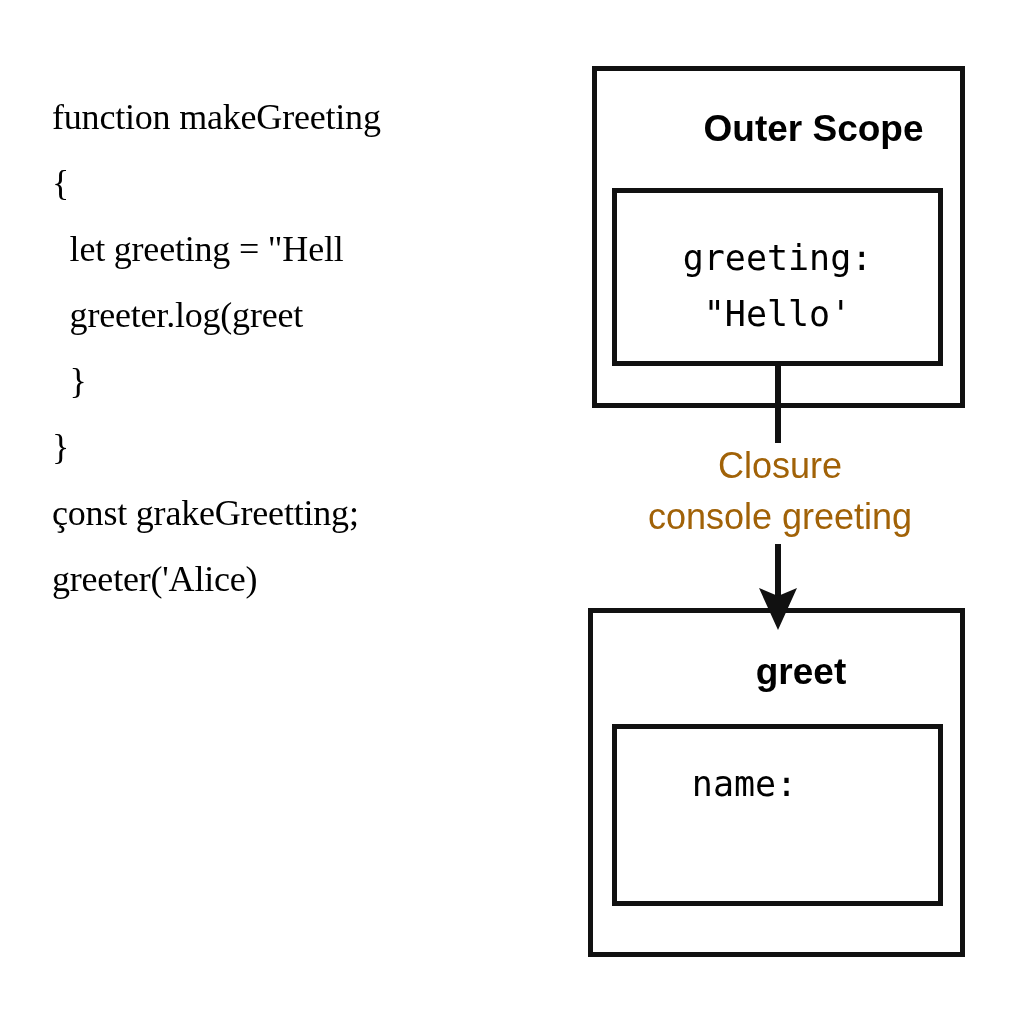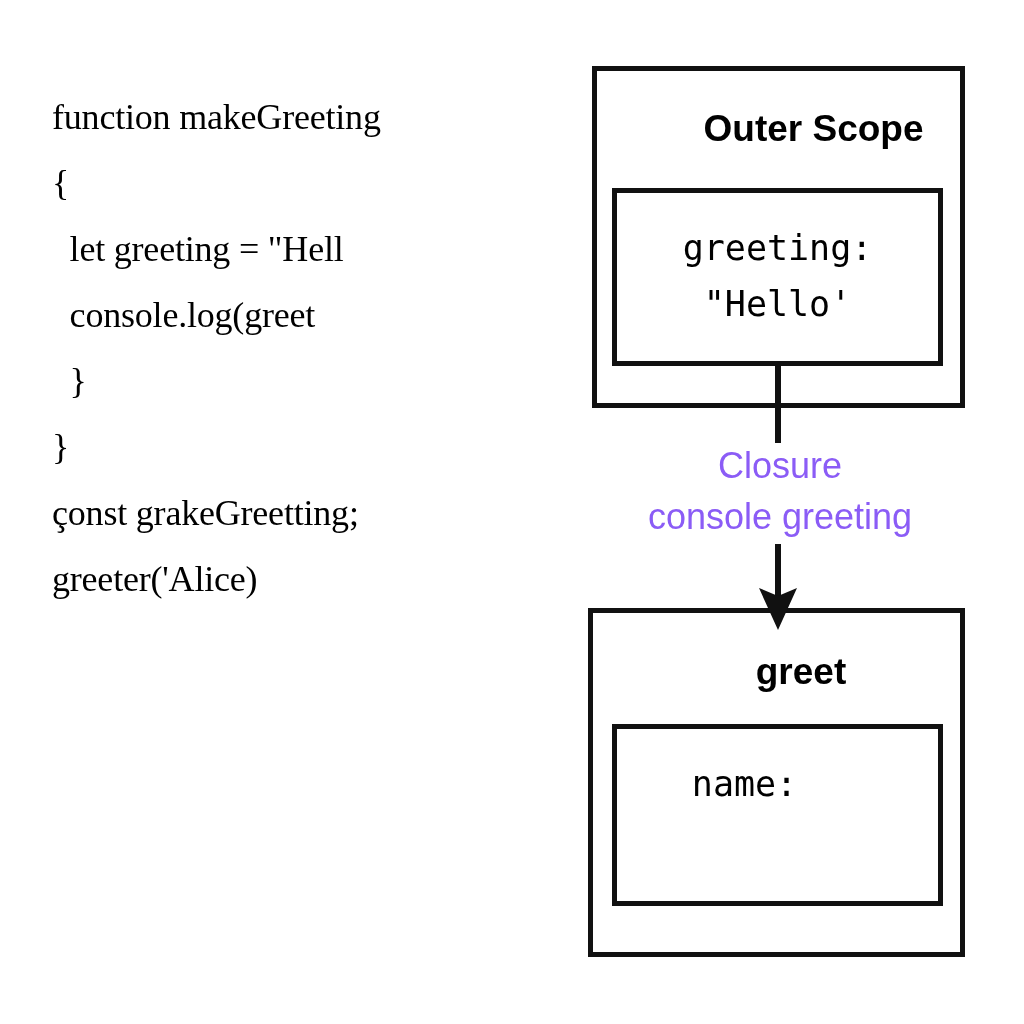--- a/index.html
+++ b/index.html
@@ -70,21 +70,21 @@
   }
   #greeting-box {
     left: 612px;
     top: 188px;
     width: 331px;
     height: 178px;
   }
   #greeting-lines {
     position: absolute;
     left: 612px;
-    top: 220px;
+    top: 230px;
     width: 331px;
     text-align: center;
     z-index: 7;
   }
   .mono-val {
     font-family: "DejaVu Sans Mono", monospace;
     font-size: 35px;
     line-height: 56px;
     color: #000000;
     white-space: pre;
@@ -102,21 +102,21 @@
   }
   #closure-label {
     position: absolute;
     left: 560px;
     top: 440px;
     width: 440px;
     text-align: center;
     font-family: "Liberation Sans", sans-serif;
     font-size: 36px;
     line-height: 51px;
-    color: #8b5cf6;
+    color: #a16207;
     z-index: 8;
   }
   #closure-arrow {
     position: absolute;
     left: 752px;
     top: 544px;
     width: 52px;
     height: 86px;
     z-index: 9;
   }
@@ -157,21 +157,21 @@
 </style>
 </head>
 <body>
 
 <div id="canvas">
 
   <div class="code-block">
     <div class="code-line">function makeGreeting</div>
     <div class="code-line">{</div>
     <div class="code-line">  let greeting = "Hell</div>
-    <div class="code-line">  console.log(greet</div>
+    <div class="code-line">  greeter.log(greet</div>
     <div class="code-line">  }</div>
     <div class="code-line">}</div>
     <div class="code-line">çonst grakeGreetting;</div>
     <div class="code-line">greeter('Alice)</div>
   </div>
 
   <div class="box" id="outer-scope-box"></div>
   <div id="outer-scope-title">Outer Scope</div>
 
   <div class="inner-box" id="greeting-box"></div>

